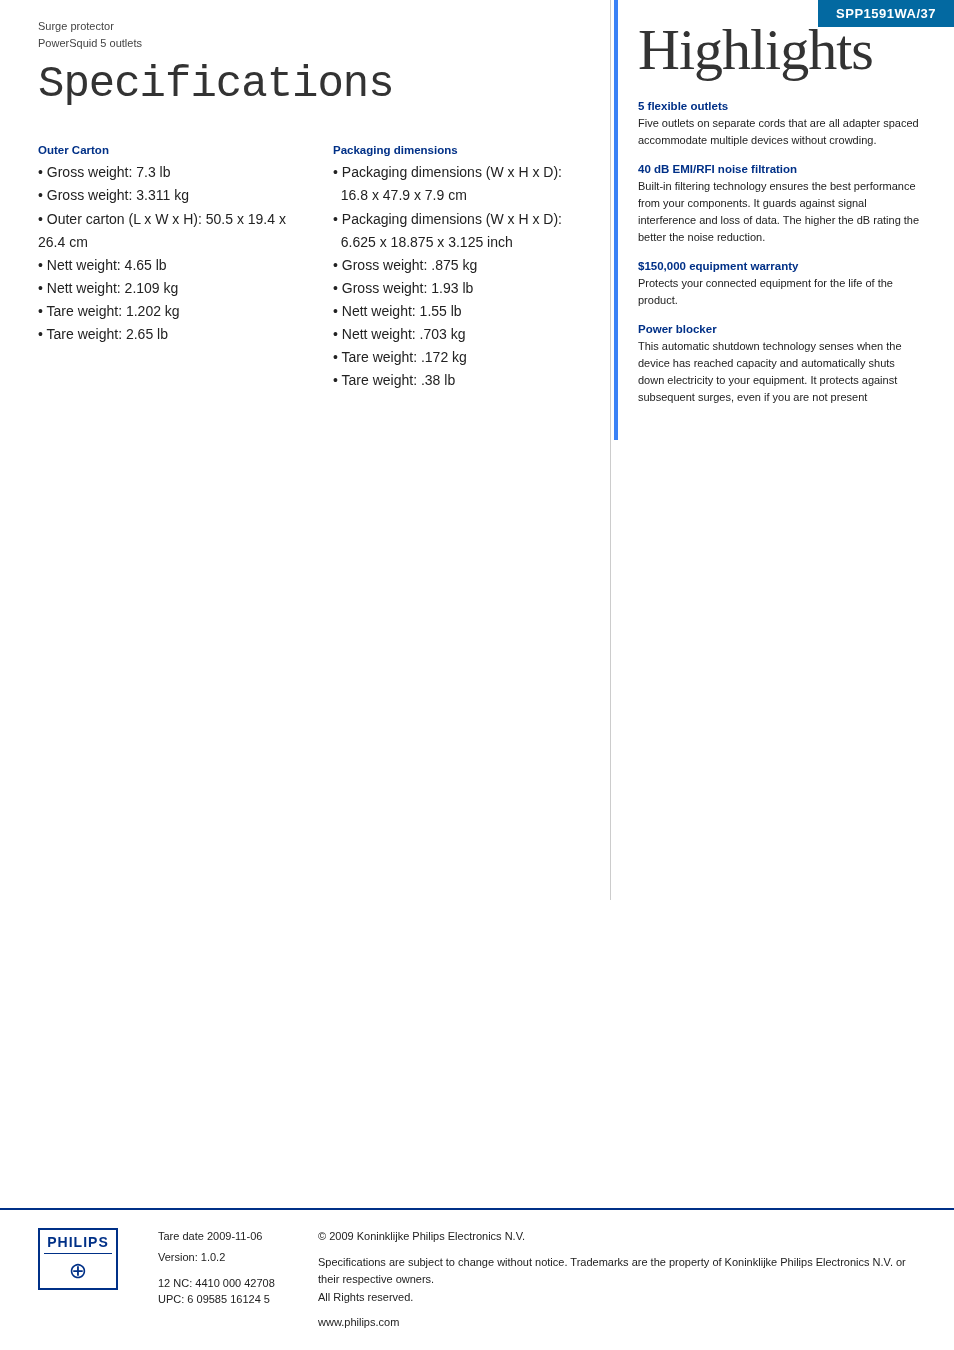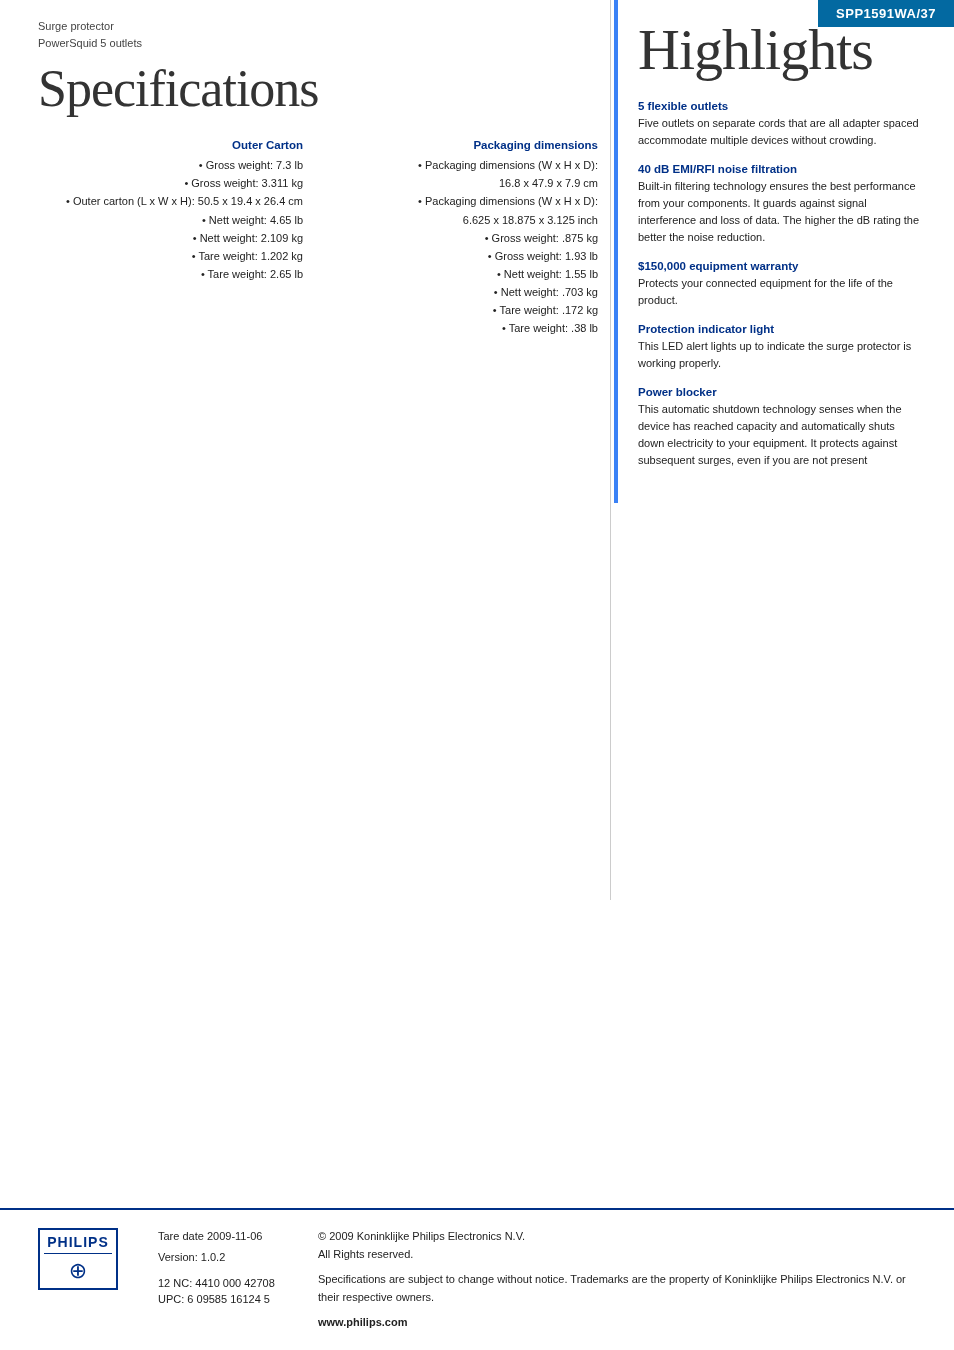--- a/index.html
+++ b/index.html
@@ -55,27 +55,27 @@
     .right-col {
       position: absolute;
       top: 0;
       right: 0;
       width: 340px;
       padding: 18px 30px 20px 20px;
       border-left: 4px solid #3b82f6;
     }
 
     .section-title-large {
-      font-size: 52px;
+      font-size: 44px;
       font-weight: 300;
       color: #333;
       letter-spacing: -1px;
       line-height: 1.1;
-      margin-bottom: 22px;
-      font-family: Liberation Serif, serif;
+      margin-bottom: 36px;
+      font-family: Liberation Mono, monospace;
     }
 
     .highlights-title {
       font-size: 58px;
       font-weight: 300;
       color: #333;
       letter-spacing: -1px;
       line-height: 1.1;
       margin-bottom: 18px;
       font-family: 'Times New Roman', Georgia, serif;
@@ -91,36 +91,35 @@
 
     .section-heading:first-of-type {
       margin-top: 0;
     }
 
     .spec-list {
       list-style: none;
       padding: 0;
       margin: 0;
       line-height: 1.6;
-      font-size: 11px;
+      font-size: 14px;
     }
 
     .spec-list li::before {
       content: "• ";
     }
 
     .spec-list li {
       padding-left: 0;
       line-height: 1.65;
     }
 
     .specs-columns {
       display: flex;
       gap: 30px;
-      text-align: right;
     }
 
     .specs-col {
       flex: 1;
     }
 
     .highlight-item {
       margin-bottom: 14px;
     }
 
@@ -205,21 +204,21 @@
     }
 
     .footer-right {
       font-size: 11px;
       color: #222;
       line-height: 1.6;
       flex: 1;
     }
 
     .footer-url {
-      font-weight: bold;
+      font-weight: normal;
       font-size: 11px;
       margin-top: 40px;
     }
   </style>
 </head>
 <body>
 
 <div class="page">
 
   <div class="header-bar">SPP1591WA/37</div>
@@ -276,24 +275,20 @@
     <div class="highlight-item">
       <div class="highlight-heading">40 dB EMI/RFI noise filtration</div>
       <div class="highlight-text">Built-in filtering technology ensures the best performance from your components. It guards against signal interference and loss of data. The higher the dB rating the better the noise reduction.</div>
     </div>
 
     <div class="highlight-item">
       <div class="highlight-heading">$150,000 equipment warranty</div>
       <div class="highlight-text">Protects your connected equipment for the life of the product.</div>
     </div>
 
-    <div class="highlight-item">
-      <div class="highlight-heading">Protection indicator light</div>
-      <div class="highlight-text">This LED alert lights up to indicate the surge protector is working properly.</div>
-    </div>
 
     <div class="highlight-item">
       <div class="highlight-heading">Power blocker</div>
       <div class="highlight-text">This automatic shutdown technology senses when the device has reached capacity and automatically shuts down electricity to your equipment. It protects against subsequent surges, even if you are not present</div>
     </div>
   </div>
 
   <div class="footer" style="position: absolute; bottom: 0px; left: 0px; right: 0px;">
 
     <div class="footer-logo">
@@ -313,21 +308,21 @@
       <div style="margin-top:8px;">
         <span>12 NC:</span>&nbsp;<span>4410 000 42708</span>
       </div>
       <div>
         <span>UPC:</span>&nbsp;<span>6 09585 16124 5</span>
       </div>
     </div>
 
     <div class="footer-right">
       <div>© 2009 Koninklijke Philips Electronics N.V.</div>
+      <div style="margin-top:8px;">Specifications are subject to change without notice. Trademarks are the property of Koninklijke Philips Electronics N.V. or their respective owners.</div>
       <div>All Rights reserved.</div>
-      <div style="margin-top:8px;">Specifications are subject to change without notice. Trademarks are the property of Koninklijke Philips Electronics N.V. or their respective owners.</div>
       <div style="margin-top:8px;">
         <span class="footer-url">www.philips.com</span>
       </div>
     </div>
   </div>
 
 </div>
 
 </body></html>

